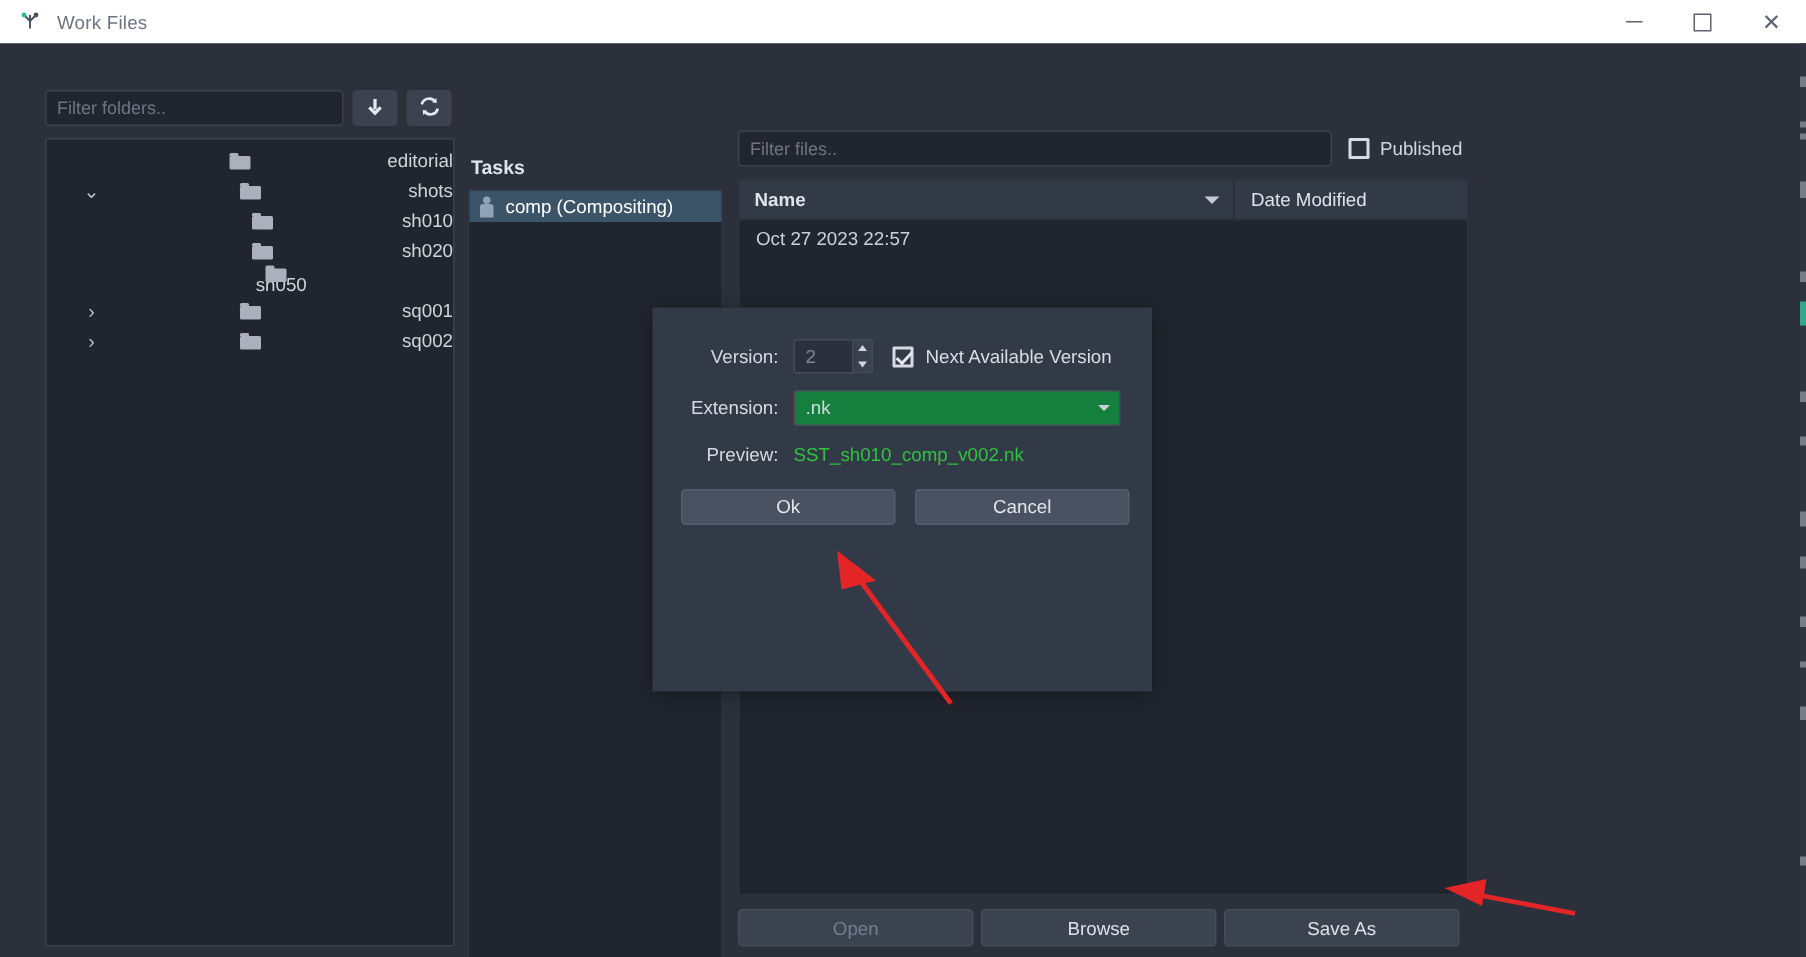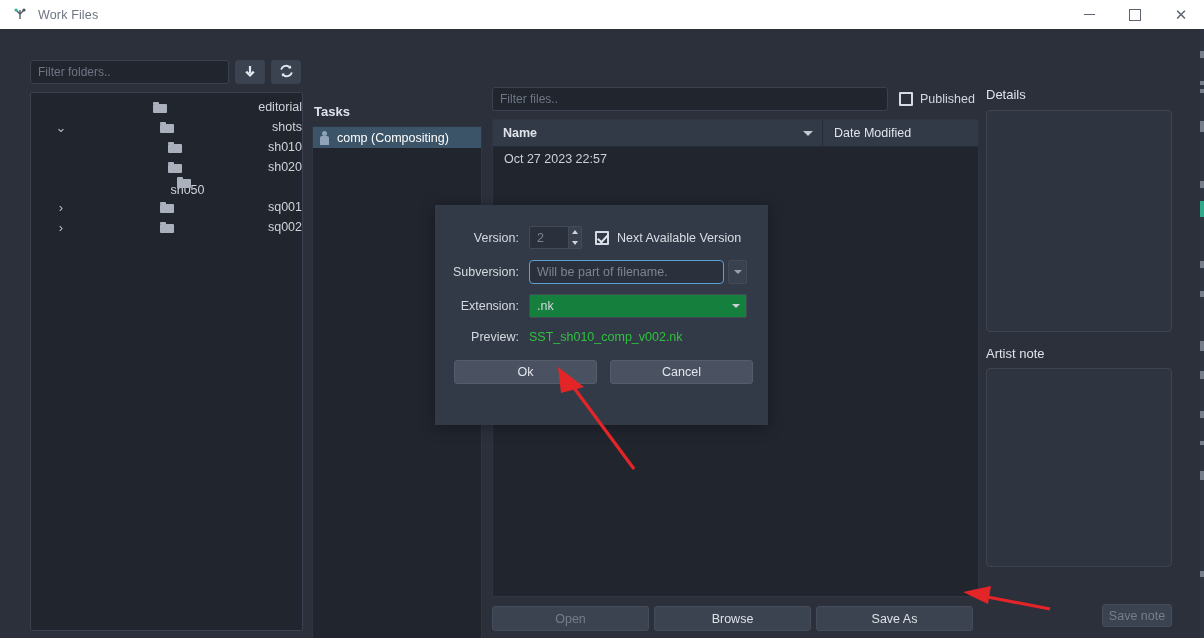--- a/index.html
+++ b/index.html
@@ -198,21 +198,21 @@
   .save-note {
     position: absolute; right: 10px; top: 517px;
     width: 70px; height: 23px; background: #3b4250; border: 1px solid #454d5c;
     border-radius: 3px; color: #767d8c; font-size: 12.5px;
     display: flex; align-items: center; justify-content: center;
     font-family: "Liberation Sans", sans-serif;
   }
 
   
   .modal {
-    position: absolute; left: 435px; top: 176px; width: 333px; height: 220px;
+    position: absolute; left: 435px; top: 176px; width: 333px; height: 256px;
     background: #333a47; box-shadow: 0 2px 14px rgba(0,0,0,.35);
   }
   .m-row { display: flex; align-items: center; height: 27px; margin-bottom: 7px; }
   .m-label {
     width: 84px; text-align: right; font-size: 12.5px; color: #d5d9e0;
     margin-right: 10px;
   }
   .spin {
     width: 40px; height: 23px; background: #2b313c; border: 1px solid #434a58;
     border-radius: 2px 0 0 2px; color: #7d8490; font-size: 12.5px; padding-left: 7px;
@@ -398,54 +398,40 @@
         </div>
       </div>
 
       <div class="bottom-btns">
         <div class="btn w1 dim">Open</div>
         <div class="btn w2">Browse</div>
         <div class="btn w3">Save As</div>
       </div>
     </div>
 
-    <div class="details-panel">
-      <div class="dp-title">Details</div>
-      <div class="dp-box details"></div>
-      <div class="dp-title2">Artist note</div>
-      <div class="dp-box note"></div>
-      <div class="save-note">Save note</div>
-    </div>
 
     <div class="modal">
       <div style="padding:19px 0 0 0;">
         <div class="m-row">
           <div class="m-label">Version:</div>
           <input class="spin" readonly="" value="2" style="">
           <div class="spin-btns">
             <div>
                 <span class="tri-up"></span>
               </div>
             <div>
                 <span class="tri-dn"></span>
               </div>
           </div>
           <div class="nav-chk">
             <div class="chk on"></div>
             <div class="lbl">Next Available Version</div>
           </div>
         </div>
 
-        <div class="m-row">
-          <div class="m-label">Subversion:</div>
-          <input class="sub-input" placeholder="Will be part of filename." style="">
-          <div class="dd-btn">
-            <span class="dd-caret"></span>
-          </div>
-        </div>
 
         <div class="m-row">
           <div class="m-label">Extension:</div>
           <div class="ext-combo">
             <span>.nk</span>
             <span class="arrow">
                 <i></i>
               </span>
           </div>
         </div>

